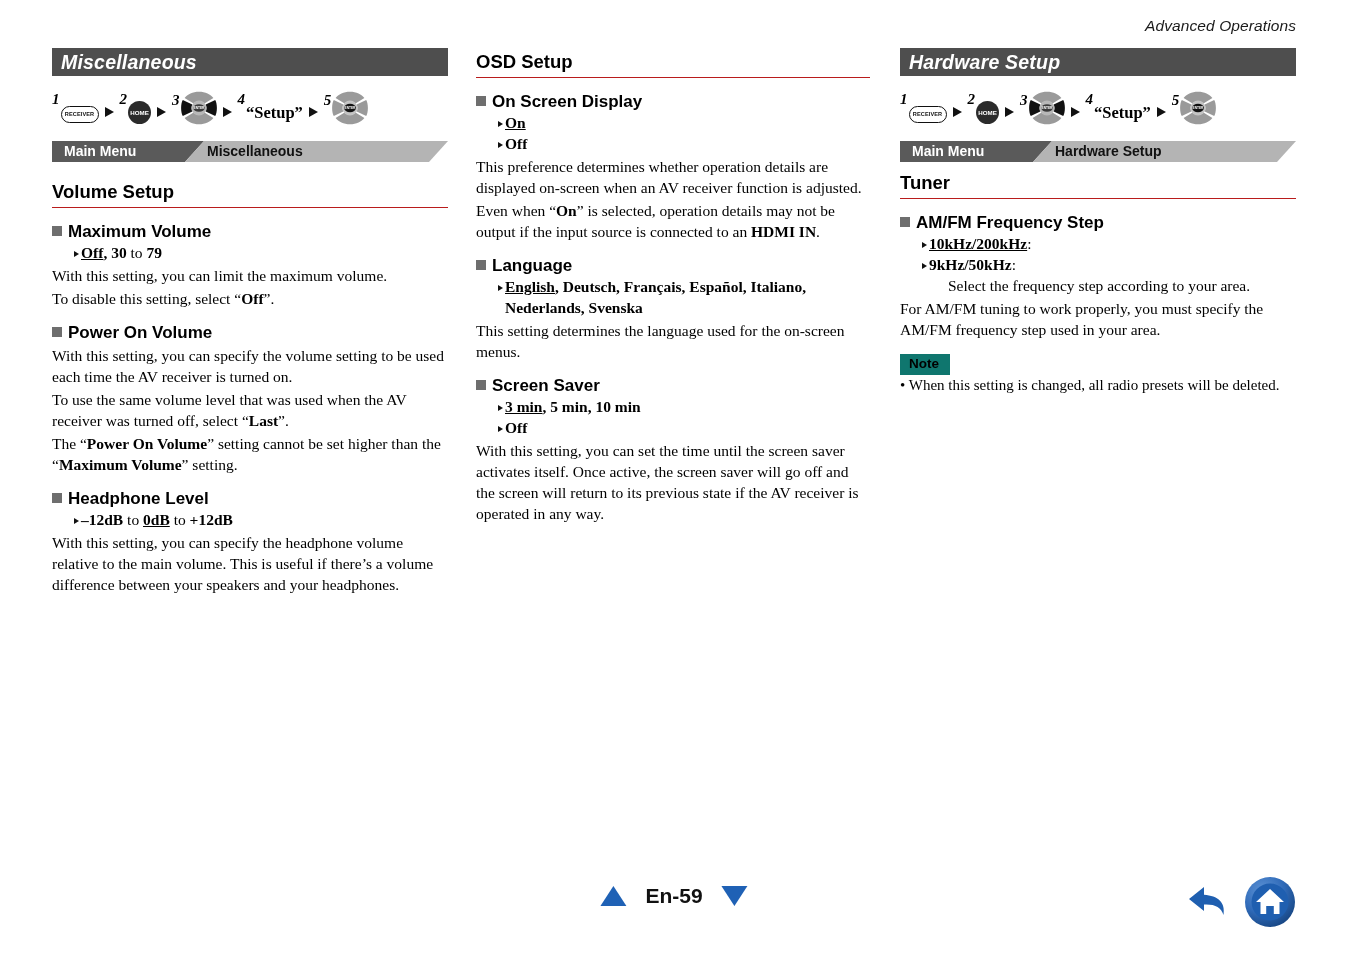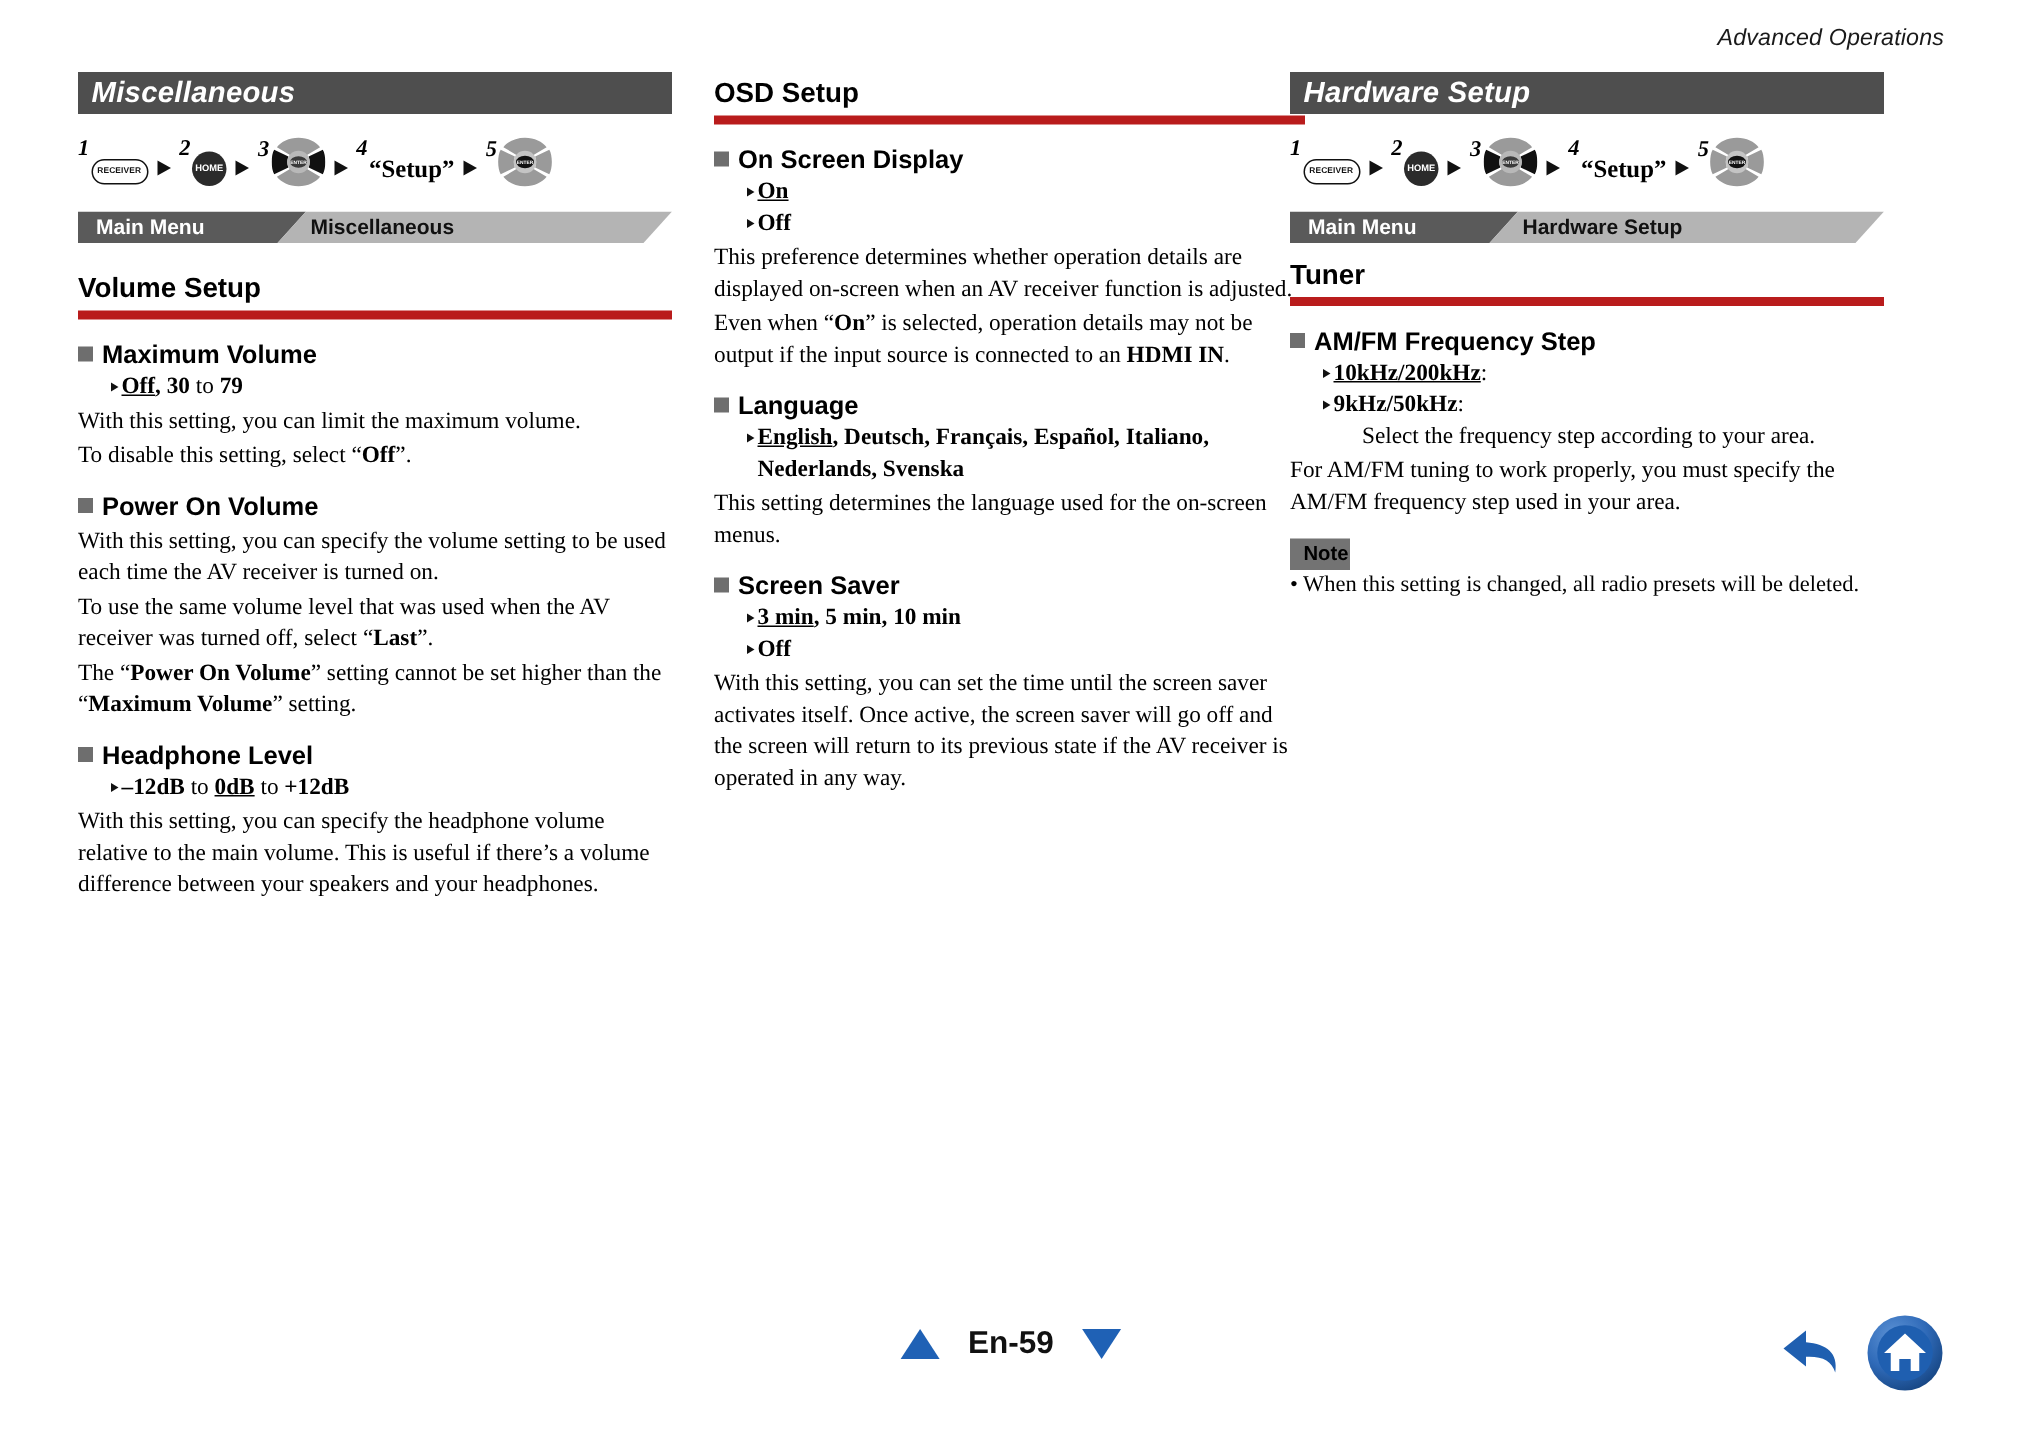--- a/index.html
+++ b/index.html
@@ -35,21 +35,21 @@
     top: 48px;
     left: 0;
     width: 1348px;
   }
   .col {
     position: absolute;
     top: 0;
   }
   .col-left   { left: 52px;  width: 396px; }
   .col-mid    { left: 476px; width: 394px; }
-  .col-right  { left: 860px; width: 396px; }
+  .col-right  { left: 900px; width: 396px; }
 
   
   .banner {
     background: #4e4e4e;
     color: #ffffff;
     font-family: "Liberation Sans", sans-serif;
     font-weight: bold;
     font-style: italic;
     font-size: 19.5px;
     height: 28px;
@@ -59,21 +59,21 @@
     box-sizing: border-box;
   }
 
   
   .sec-head {
     font-family: "Liberation Sans", sans-serif;
     font-weight: bold;
     font-size: 18.5px;
     line-height: 24px;
     padding-bottom: 3px;
-    border-bottom: 6px solid #b91c1c;
+    border-bottom: 1px solid #b91c1c;
     letter-spacing: 0;
   }
 
   
   .steps {
     position: relative;
     height: 48px;
     margin-top: 8px;
     display: flex;
     align-items: center;
@@ -237,27 +237,27 @@
     font-size: 15.5px;
     line-height: 21px;
     margin-top: 2px;
     text-align: left;
   }
   .para b { font-weight: bold; }
 
   
   .note-badge {
     display: inline-block;
-    background: #737373;
+    background: #0f766e;
     color: #000;
     font-family: "Liberation Sans", sans-serif;
     font-weight: bold;
     font-size: 13.5px;
     line-height: 18px;
-    padding: 1px 1px 2px 9px;
+    padding: 1px 11px 2px 9px;
     margin-top: 14px;
   }
   .note-item {
     font-family: "Liberation Serif", serif;
     font-size: 15px;
     line-height: 21px;
     margin-top: 0;
     text-indent: -9px;
     padding-left: 9px;
   }

